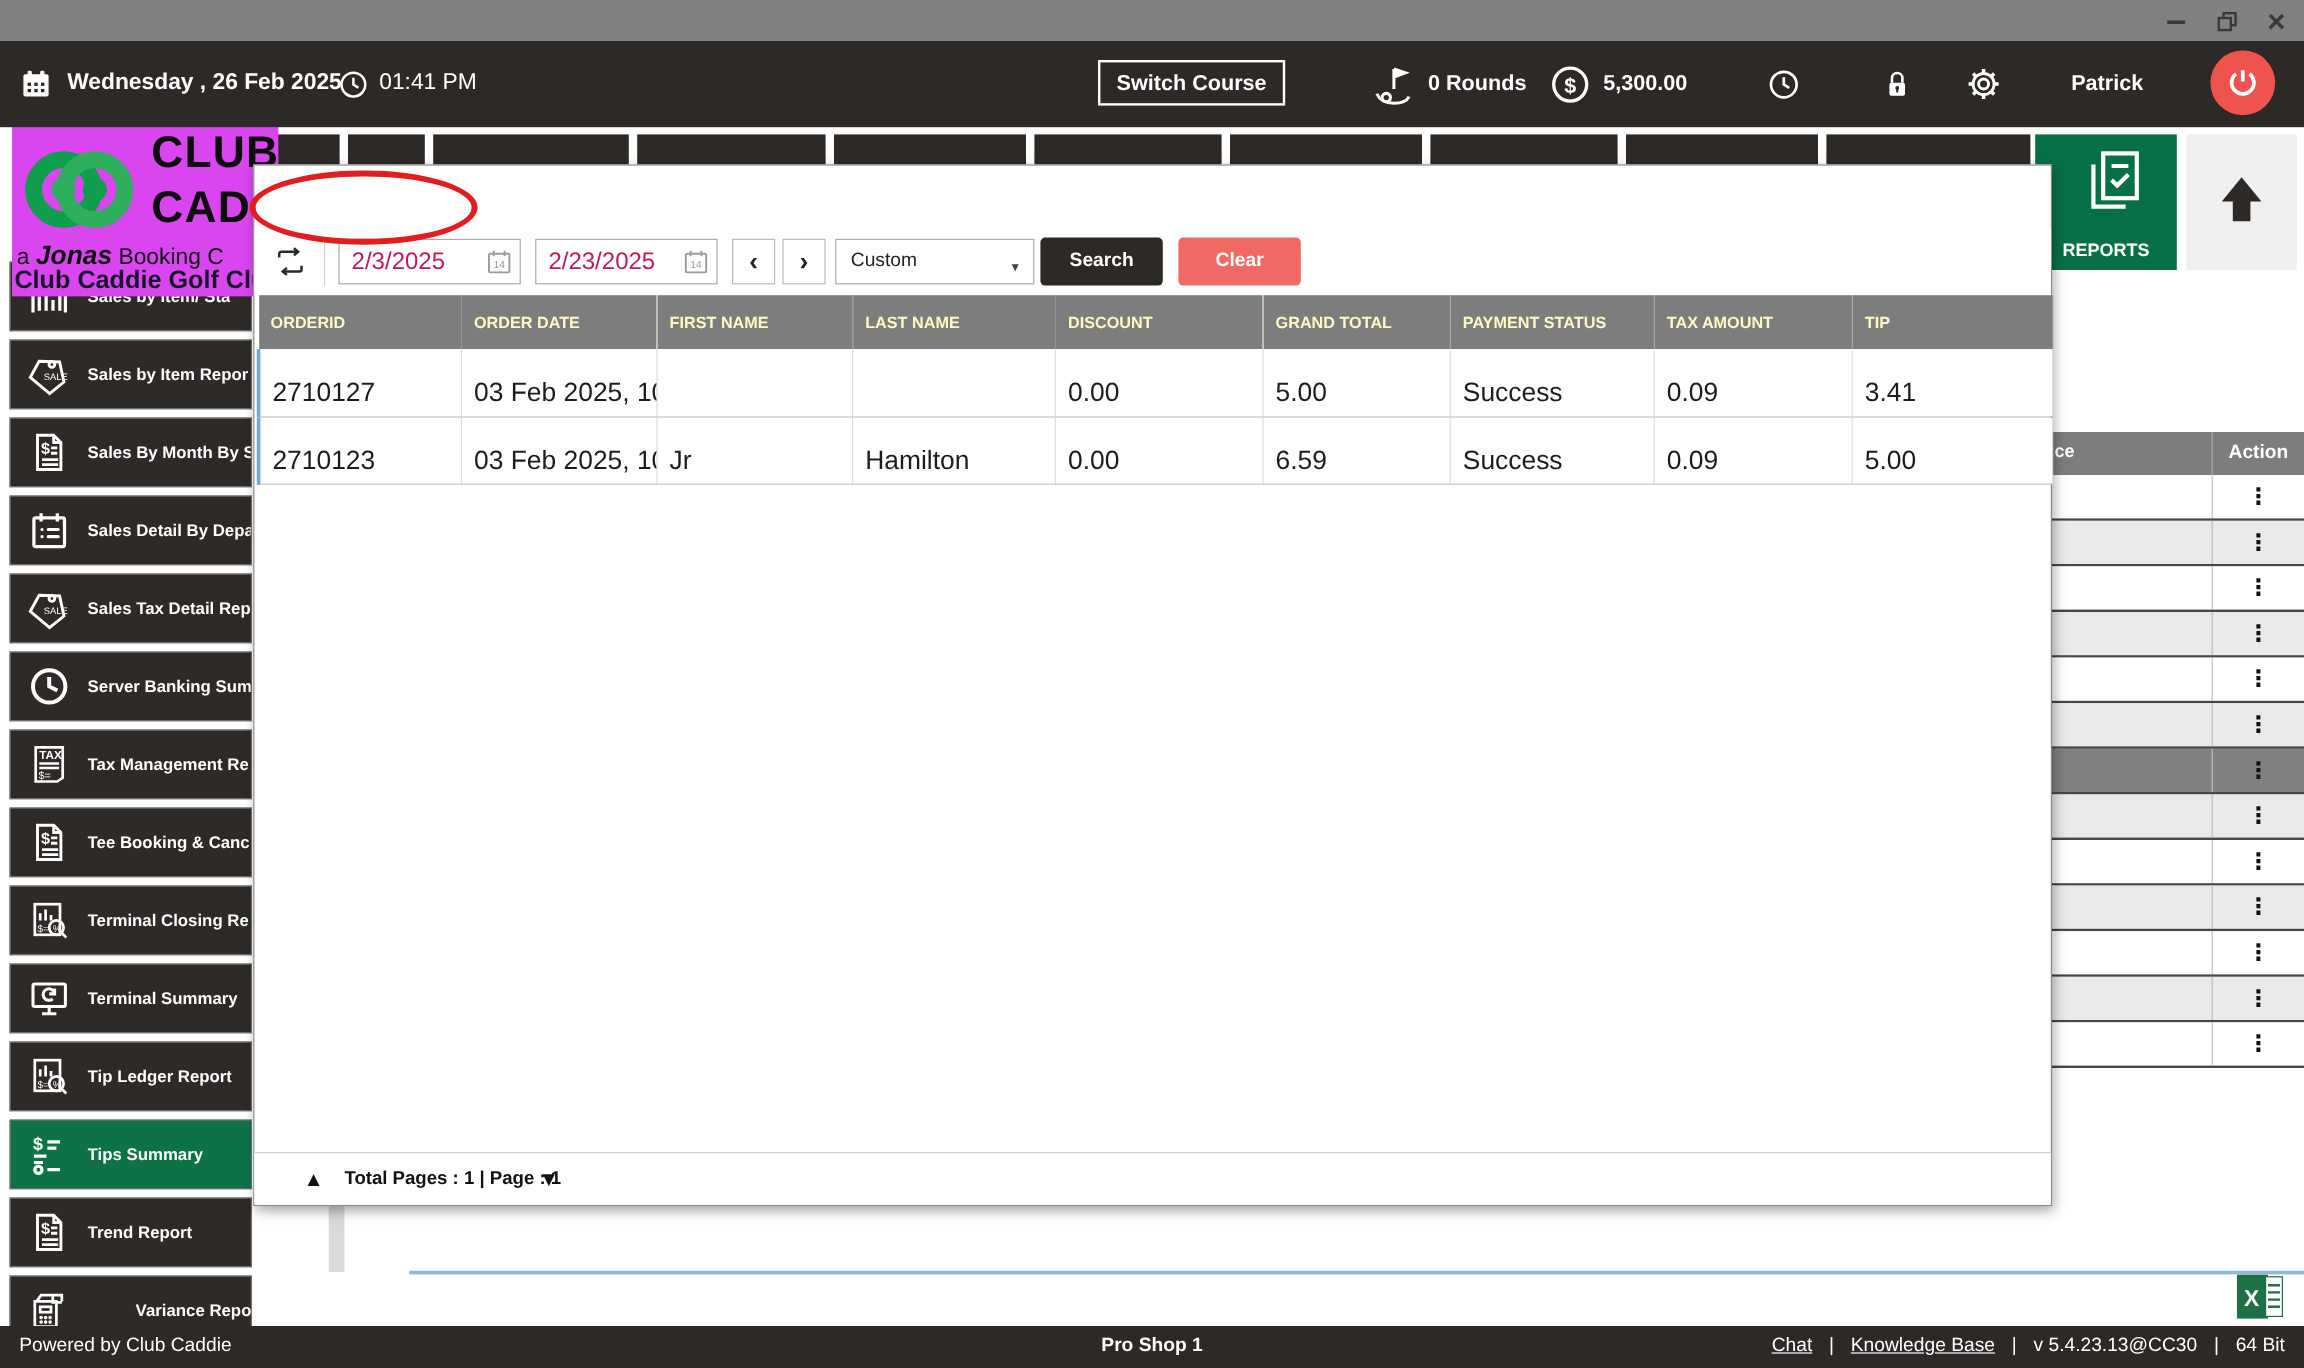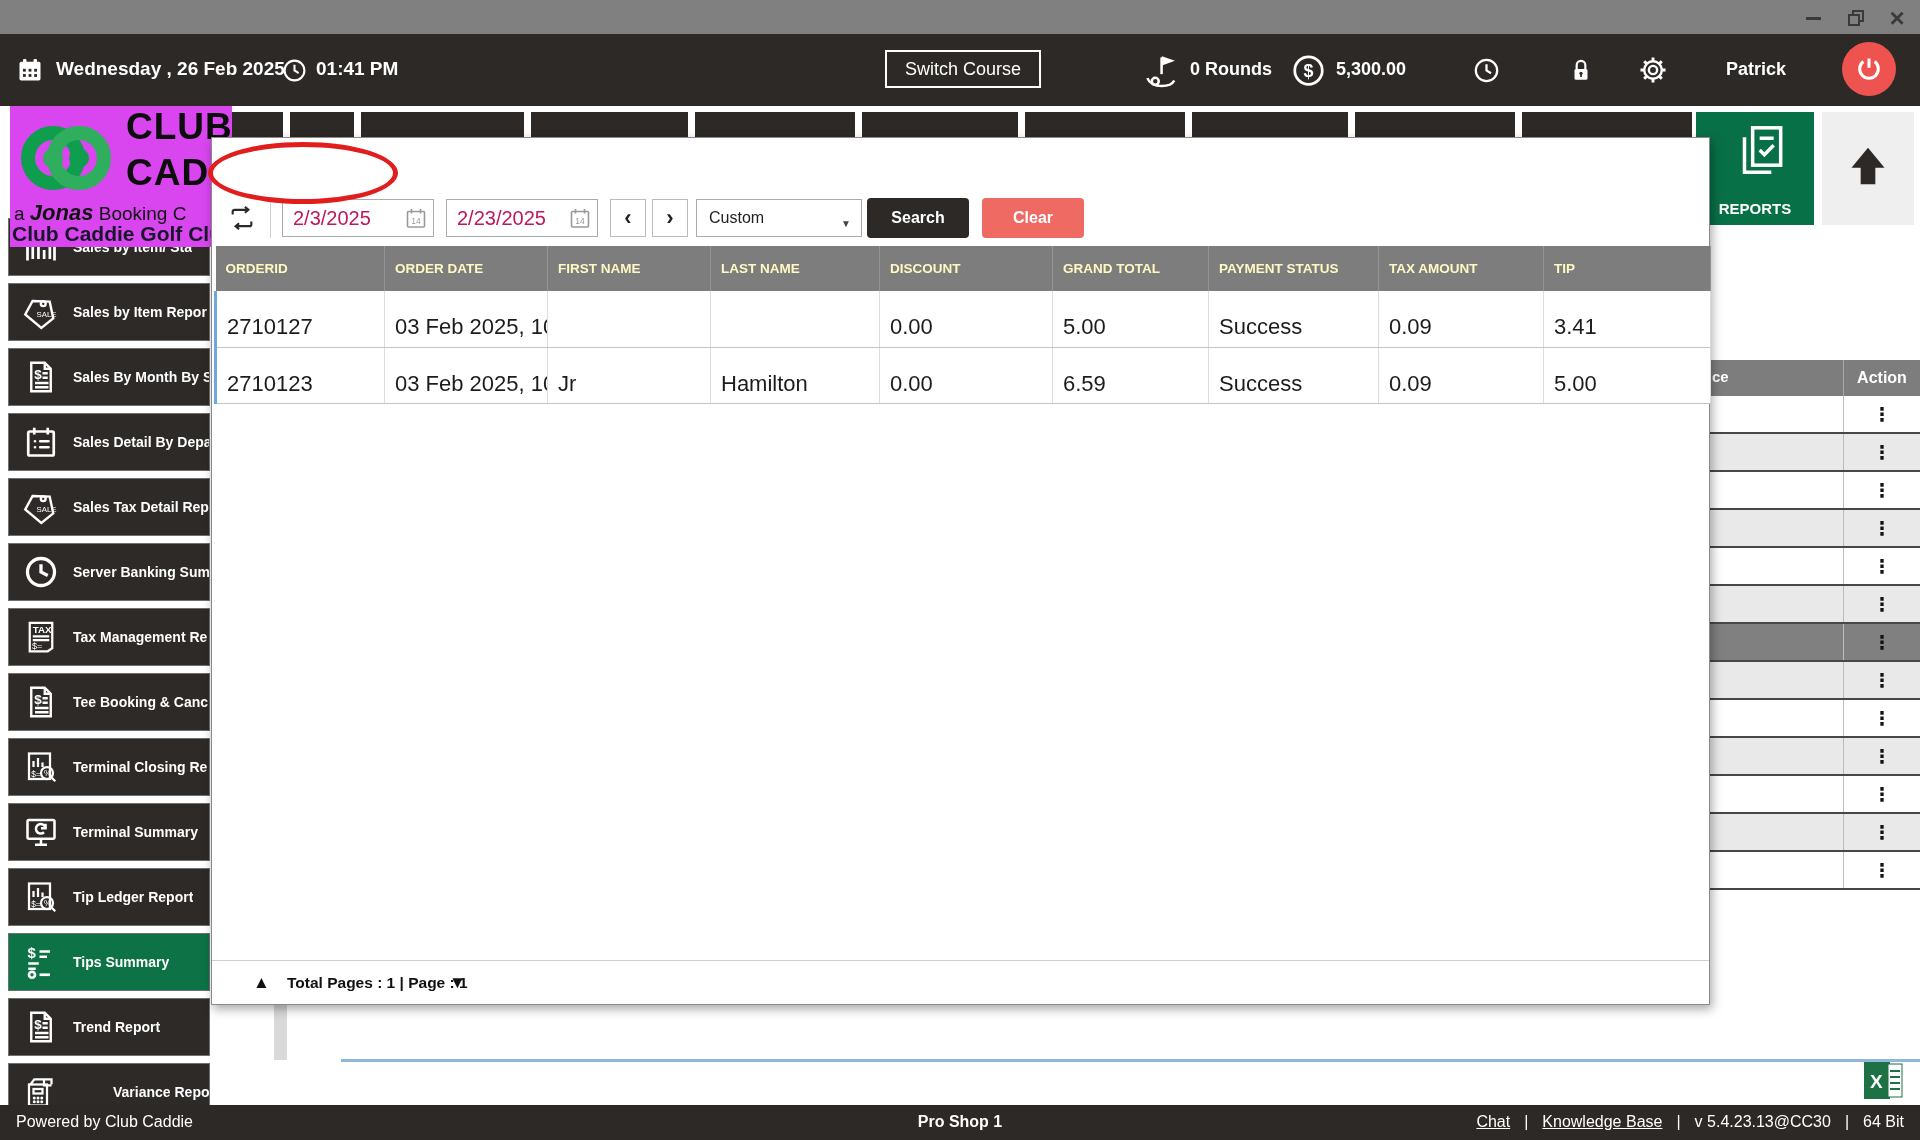--- a/index.html
+++ b/index.html
@@ -16,24 +16,24 @@
 .win-min{left:1798px}.win-min i{display:block;width:15px;height:3px;background:#3a3a3a}
 .win-restore{left:1840px}
 .win-restore .r1{position:absolute;width:12px;height:12px;border:2px solid #3a3a3a;left:12px;top:2px}
 .win-restore .r2{position:absolute;width:12px;height:12px;border:2px solid #3a3a3a;background:#808080;left:8px;top:6px}
 .win-close{left:1882px;font-size:26px;font-weight:bold}
 .win-close::before{content:"\00D7"}
 
 
 .topbar{left:0;top:34px;width:1920px;height:72px;background:#2d2926;color:#fff;z-index:30}
 .tb-date{left:56px;top:24px;font-size:19px;font-weight:700}
-.tb-time{left:316px;top:24px;font-size:19px;font-weight:700}
+.tb-time{left:316px;top:24px;font-size:19px;font-weight:400}
 .tb-icon{color:#fff}
-.switch-btn{left:885px;top:16px;width:156px;height:38px;border:2px solid #fff;color:#fff;
-  font-size:18px;font-weight:400;display:flex;align-items:center;justify-content:center;cursor:pointer;background:transparent}
+.switch-btn{left:915px;top:16px;width:156px;height:38px;border:2px solid #fff;color:#fff;
+  font-size:18px;font-weight:700;display:flex;align-items:center;justify-content:center;cursor:pointer;background:transparent}
 .tb-text{font-size:18px;font-weight:600;color:#fff}
 .power-btn{left:1842px;top:8px;width:54px;height:54px;border-radius:50%;background:#ef5350;display:flex;align-items:center;justify-content:center;cursor:pointer}
 
 
 .menu-tile{top:112px;height:112px;background:#2d2926;z-index:0}
 .reports-tile{left:1696px;top:112px;width:118px;height:113px;background:#087047;z-index:0;cursor:pointer}
 .reports-tile .icn{position:absolute;left:38px;top:10px;width:56px;height:56px;color:#fff}
 .reports-label{position:absolute;left:0;right:0;bottom:8px;text-align:center;color:#fff;font-weight:700;font-size:15px}
 .uparrow-tile{left:1822px;top:112px;width:92px;height:113px;background:#efefef;z-index:0;cursor:pointer}
 .uparrow-tile .icn{position:absolute;left:24px;top:26px;width:44px;height:56px;color:#2d2926}

